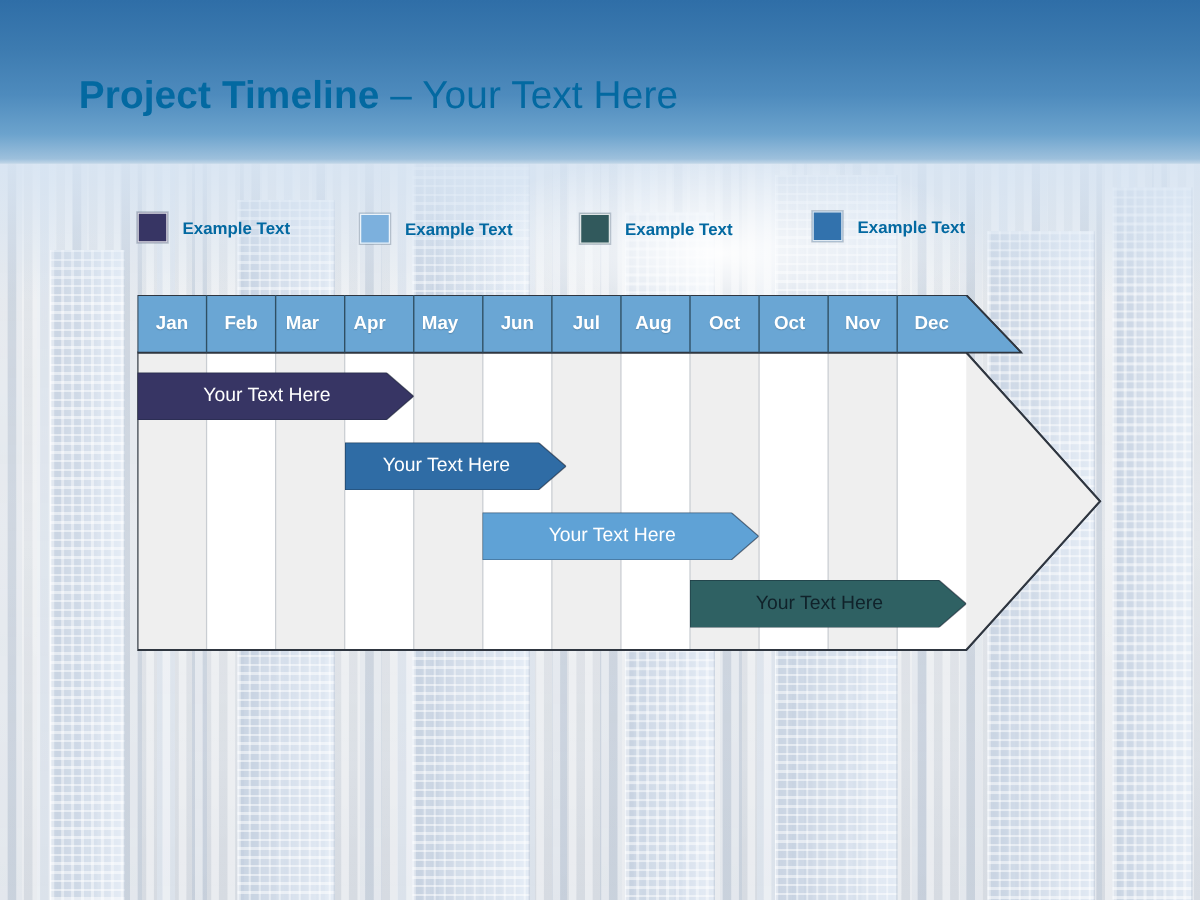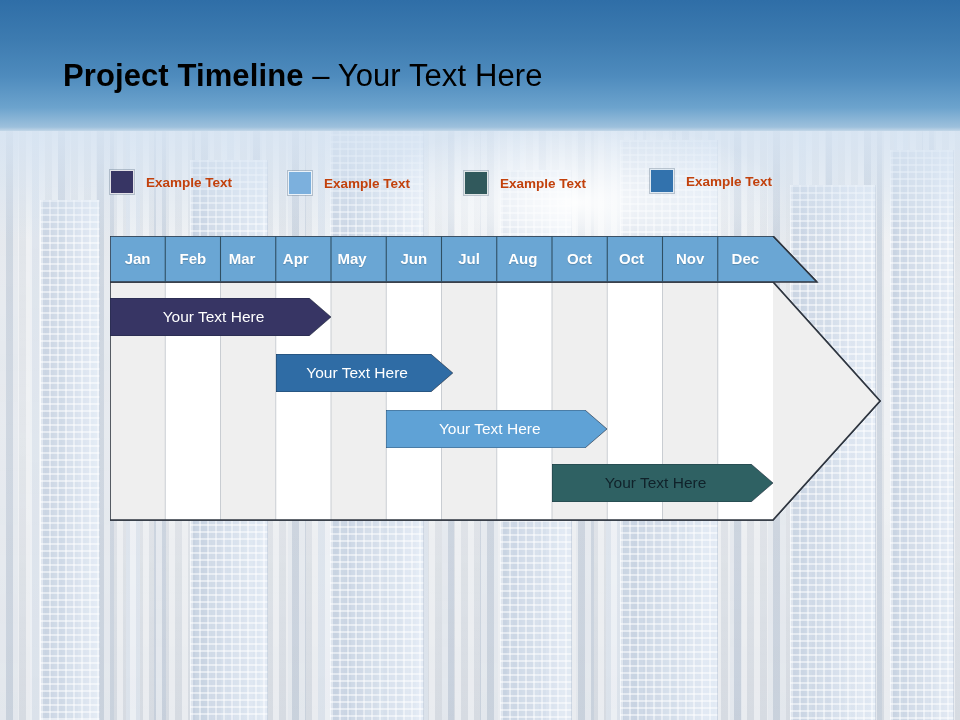--- a/index.html
+++ b/index.html
@@ -61,40 +61,40 @@
   .header {
     position: absolute;
     left: 0; top: 0; width: 960px; height: 131px;
     background: linear-gradient(180deg,
       #2f6ea7 0%, #3d7bb0 30%, #4e8bbd 58%, #6ca3cd 82%, #9dc0dc 97%, #c3d7e8 100%);
   }
   .title {
     position: absolute;
     left: 63px; top: 58px;
     font-size: 31px;
-    color: #000000;
+    color: #0369a1;
     white-space: nowrap;
     letter-spacing: 0.1px;
   }
   .title .strong { font-weight: bold; }
   .title .light  { font-weight: normal; }
 
   
   .legend { position: absolute; left: 0; top: 0; width: 960px; height: 0; }
   .legend-item { position: absolute; display: flex; align-items: center; }
   .legend-sw {
     width: 22px; height: 22px;
     border: 1px solid rgba(255,255,255,0.85);
     box-shadow: 0 0 0 1px rgba(90,110,130,0.35);
   }
   .legend-lb {
     margin-left: 12px;
     font-size: 13.5px;
     font-weight: bold;
-    color: #c2410c;
+    color: #0369a1;
     white-space: nowrap;
   }
 
   
   .chart { position: absolute; left: 110px; top: 236px; width: 772px; height: 290px; }
 
   .chart svg { position: absolute; left: 0; top: 0; }
 
   .month-label {
     position: absolute;

